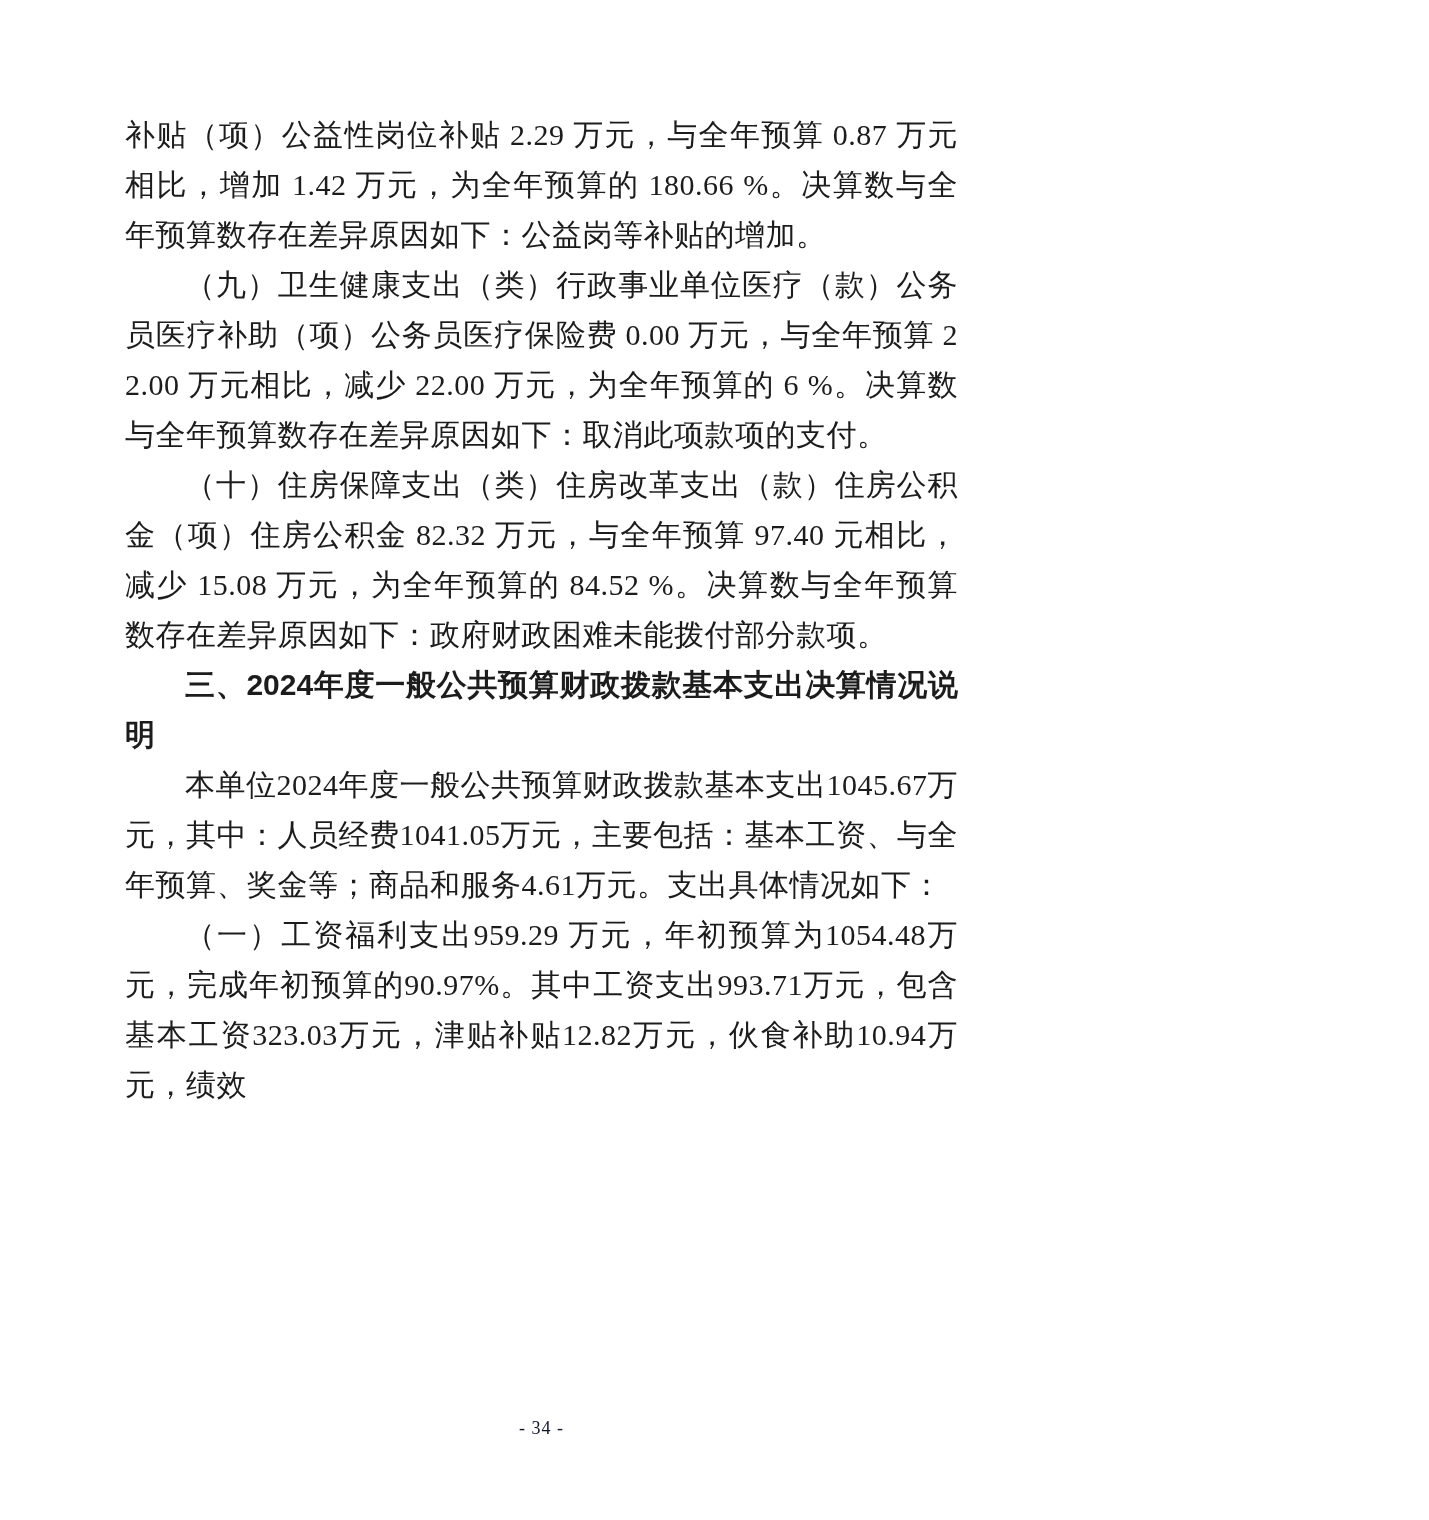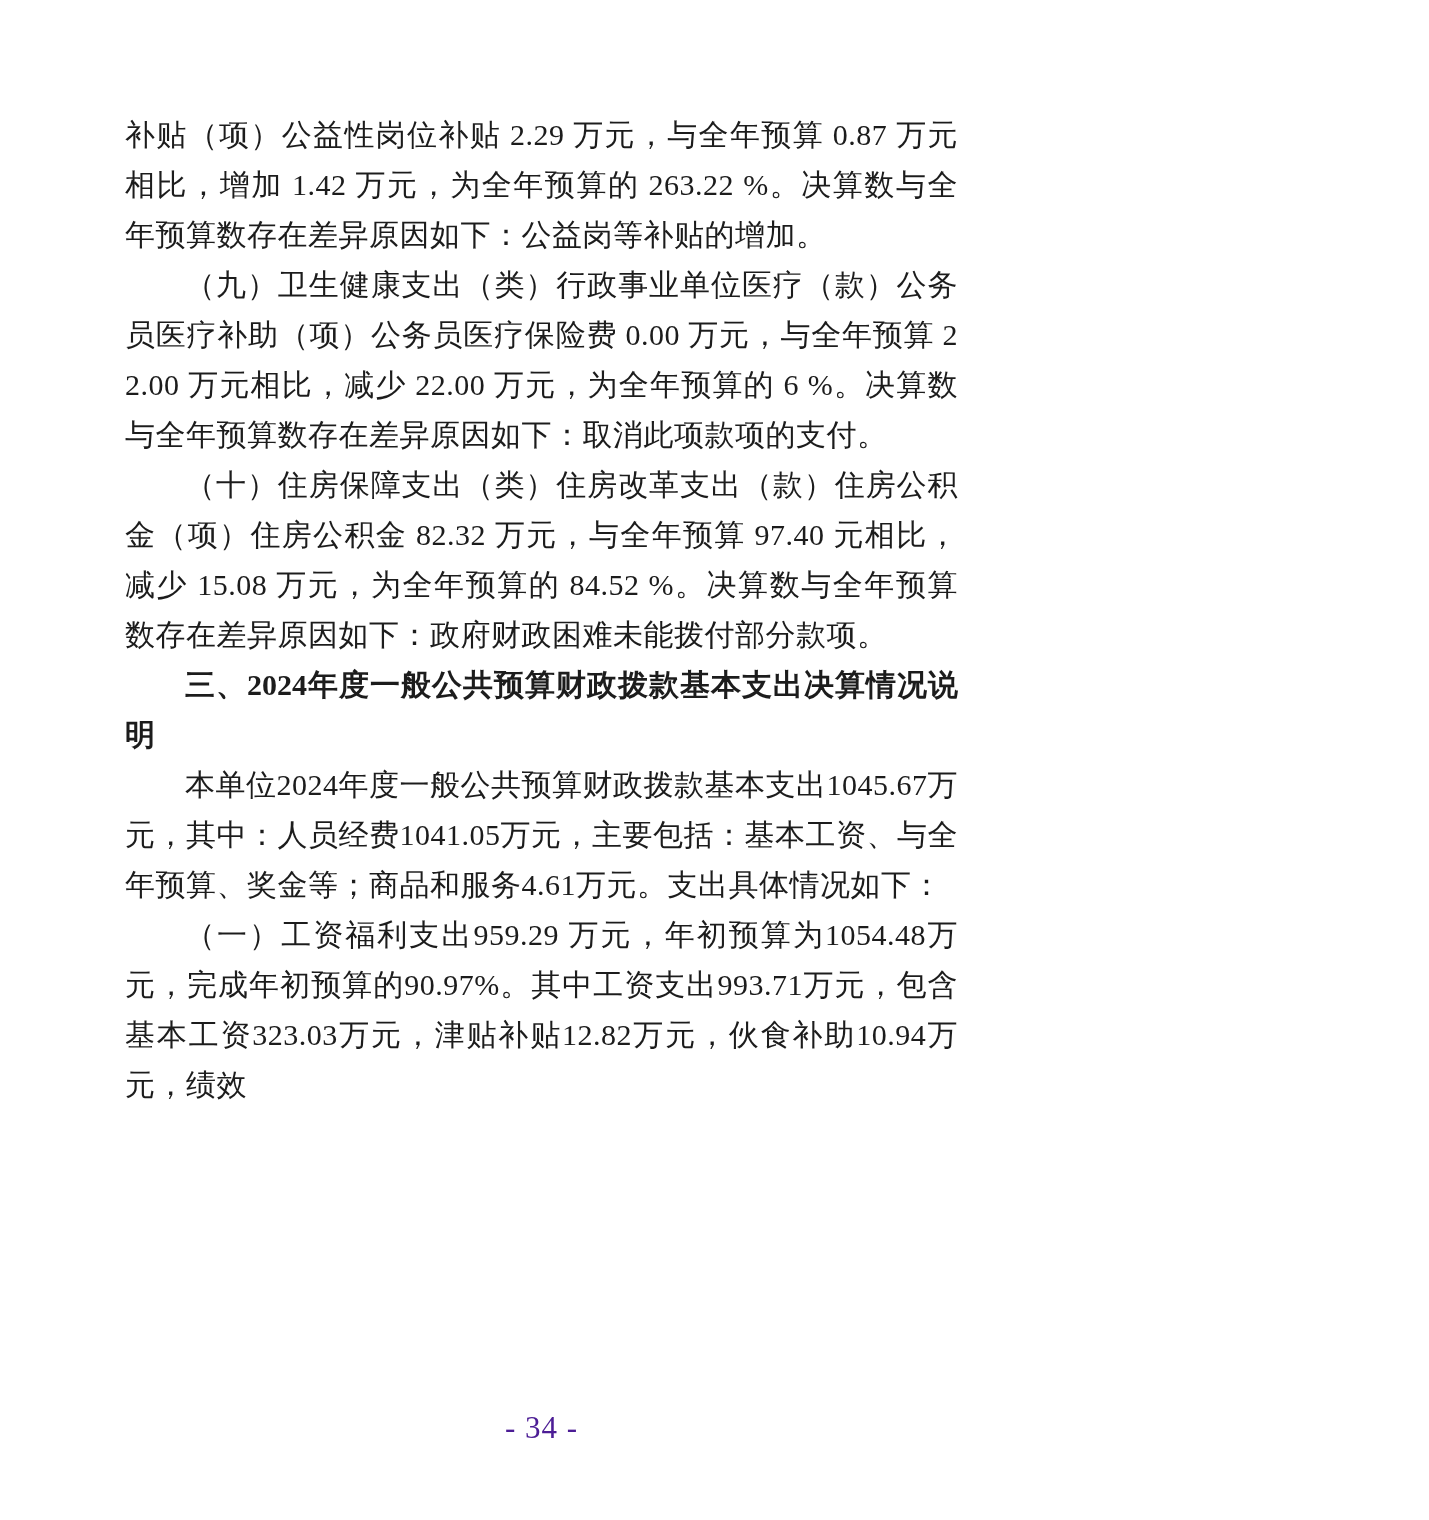--- a/index.html
+++ b/index.html
@@ -28,40 +28,40 @@
     line-height: 50px;
     text-align: justify;
     letter-spacing: 0.5px;
     word-break: break-all;
   }
   .doc-line.indent {
     text-indent: 2em;
   }
   .doc-line.heading {
     font-weight: bold;
-    font-family: Liberation Serif, serif;
+    font-family: Liberation Sans, sans-serif;
     letter-spacing: 0;
   }
   .page-number {
     position: absolute;
     top: 1406px;
     left: 125px;
     width: 833px;
     text-align: center;
-    font-size: 31px;
+    font-size: 18px;
     line-height: 44px;
     letter-spacing: 1px;
-    color: #4c1d95;
+    color: #0f172a;
   }
 </style>
 </head>
 <body>
 
 <main class="doc-column">
-  <p class="doc-line">补贴（项）公益性岗位补贴 2.29 万元，与全年预算 0.87 万元相比，增加 1.42 万元，为全年预算的 263.22 %。决算数与全年预算数存在差异原因如下：公益岗等补贴的增加。</p>
+  <p class="doc-line">补贴（项）公益性岗位补贴 2.29 万元，与全年预算 0.87 万元相比，增加 1.42 万元，为全年预算的 180.66 %。决算数与全年预算数存在差异原因如下：公益岗等补贴的增加。</p>
   <p class="doc-line indent">（九）卫生健康支出（类）行政事业单位医疗（款）公务员医疗补助（项）公务员医疗保险费 0.00 万元，与全年预算 22.00 万元相比，减少 22.00 万元，为全年预算的 6 %。决算数与全年预算数存在差异原因如下：取消此项款项的支付。</p>
   <p class="doc-line indent">（十）住房保障支出（类）住房改革支出（款）住房公积金（项）住房公积金 82.32 万元，与全年预算 97.40 元相比，减少 15.08 万元，为全年预算的 84.52 %。决算数与全年预算数存在差异原因如下：政府财政困难未能拨付部分款项。</p>
   <h2 class="doc-line heading indent">三、2024年度一般公共预算财政拨款基本支出决算情况说明</h2>
   <p class="doc-line indent">本单位2024年度一般公共预算财政拨款基本支出1045.67万元，其中：人员经费1041.05万元，主要包括：基本工资、与全年预算、奖金等；商品和服务4.61万元。支出具体情况如下：</p>
   <p class="doc-line indent">（一）工资福利支出959.29 万元，年初预算为1054.48万元，完成年初预算的90.97%。其中工资支出993.71万元，包含基本工资323.03万元，津贴补贴12.82万元，伙食补助10.94万元，绩效</p>
 </main>
 
 <div class="page-number">- 34 -</div>
 
 </body></html>

